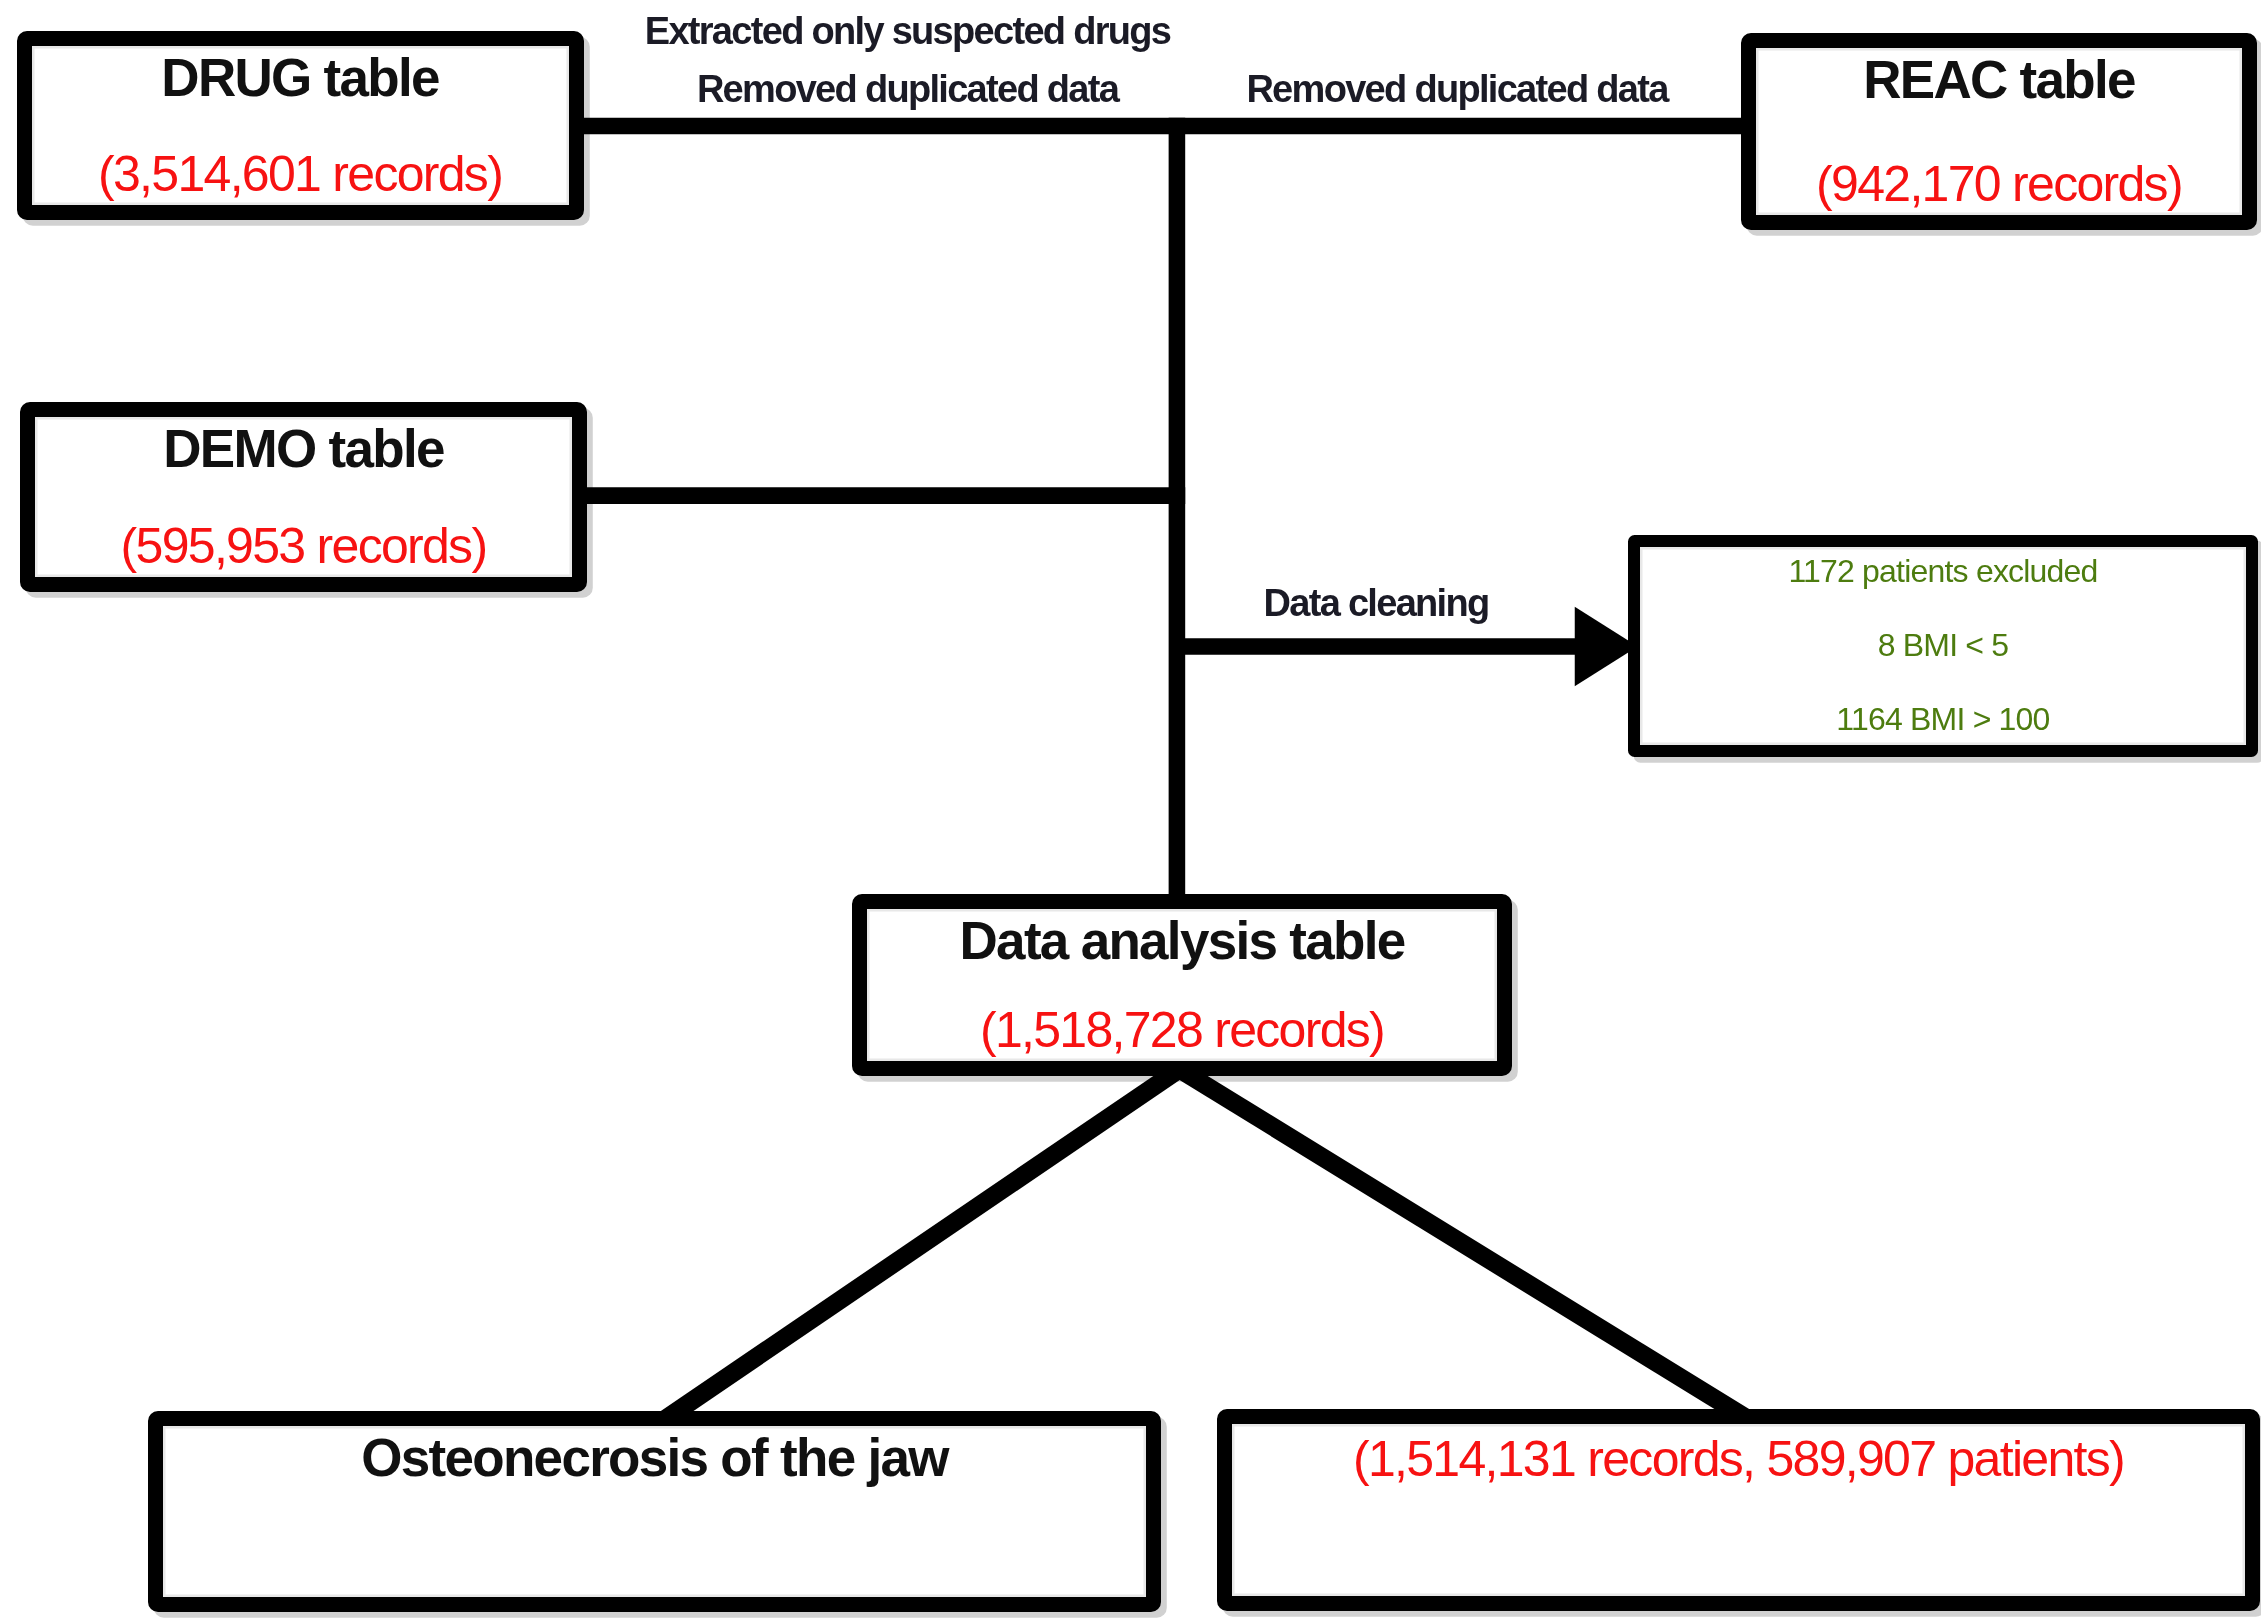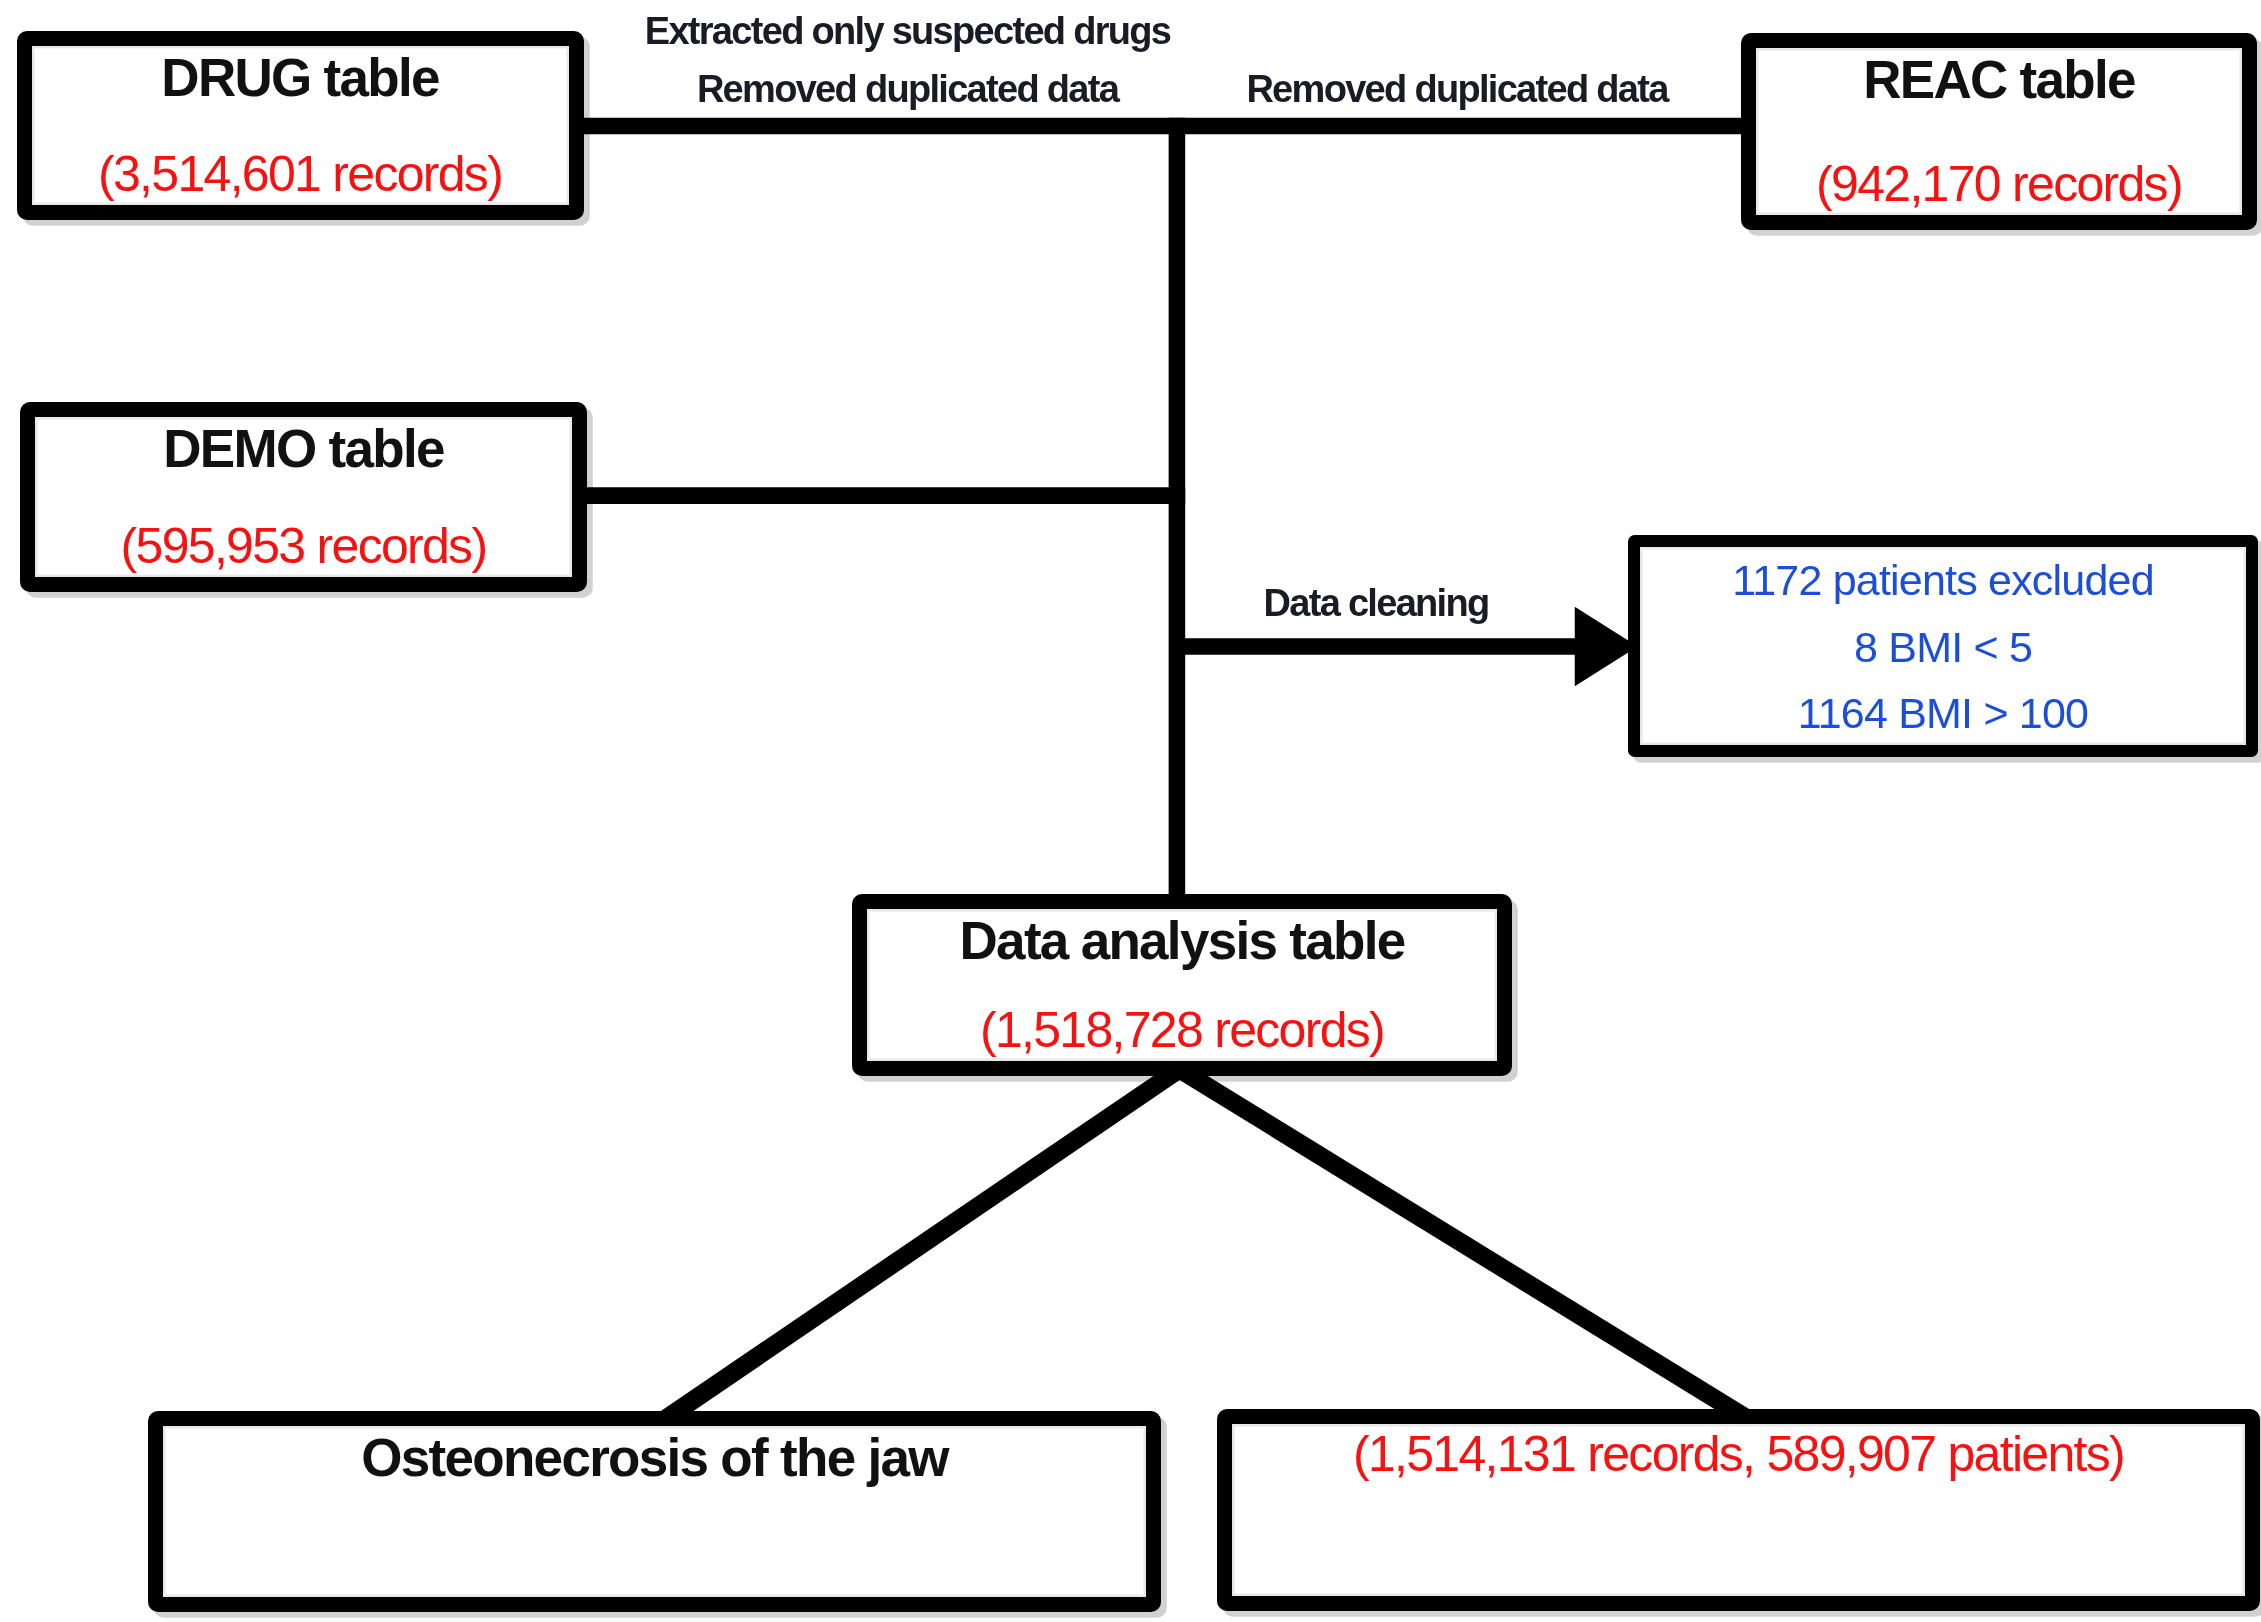--- a/index.html
+++ b/index.html
@@ -35,32 +35,33 @@
     font-weight:700;
     letter-spacing:-1.7px;
     white-space:nowrap;
   }
   .node .subtitle{
     color:#f71212;
     font-size:50px;
     font-weight:400;
     letter-spacing:-1.7px;
     white-space:nowrap;
+    margin-top:5px;
   }
   #box-drug   {left:16.6px;  top:31px;   width:567px;  height:189px;}
   #box-reac   {left:1741px;top:33px;   width:516px;  height:197px;}
   #box-demo   {left:20px;  top:402px;  width:567px;  height:190px;}
   #box-excl   {left:1628px;top:535px;  width:630px;  height:222px; border-width:12.4px; border-radius:6.6px;}
   #box-anal   {left:852px;top:894px; width:660px;  height:182px;}
   #box-onj    {left:148px; top:1411px; width:1013px; height:201px;}
   #box-nononj {left:1217px;top:1409px; width:1043px; height:202px;}
 
   #box-excl .xline{
-    color:#1d4ed8;
-    font-size:43px;
+    color:#4d7c0f;
+    font-size:32px;
     font-weight:400;
     letter-spacing:-0.8px;
     line-height:1.55;
     white-space:nowrap;
   }
 
   .annotation{
     position:absolute;
     color:#1b1b26;
     font-size:38px;

